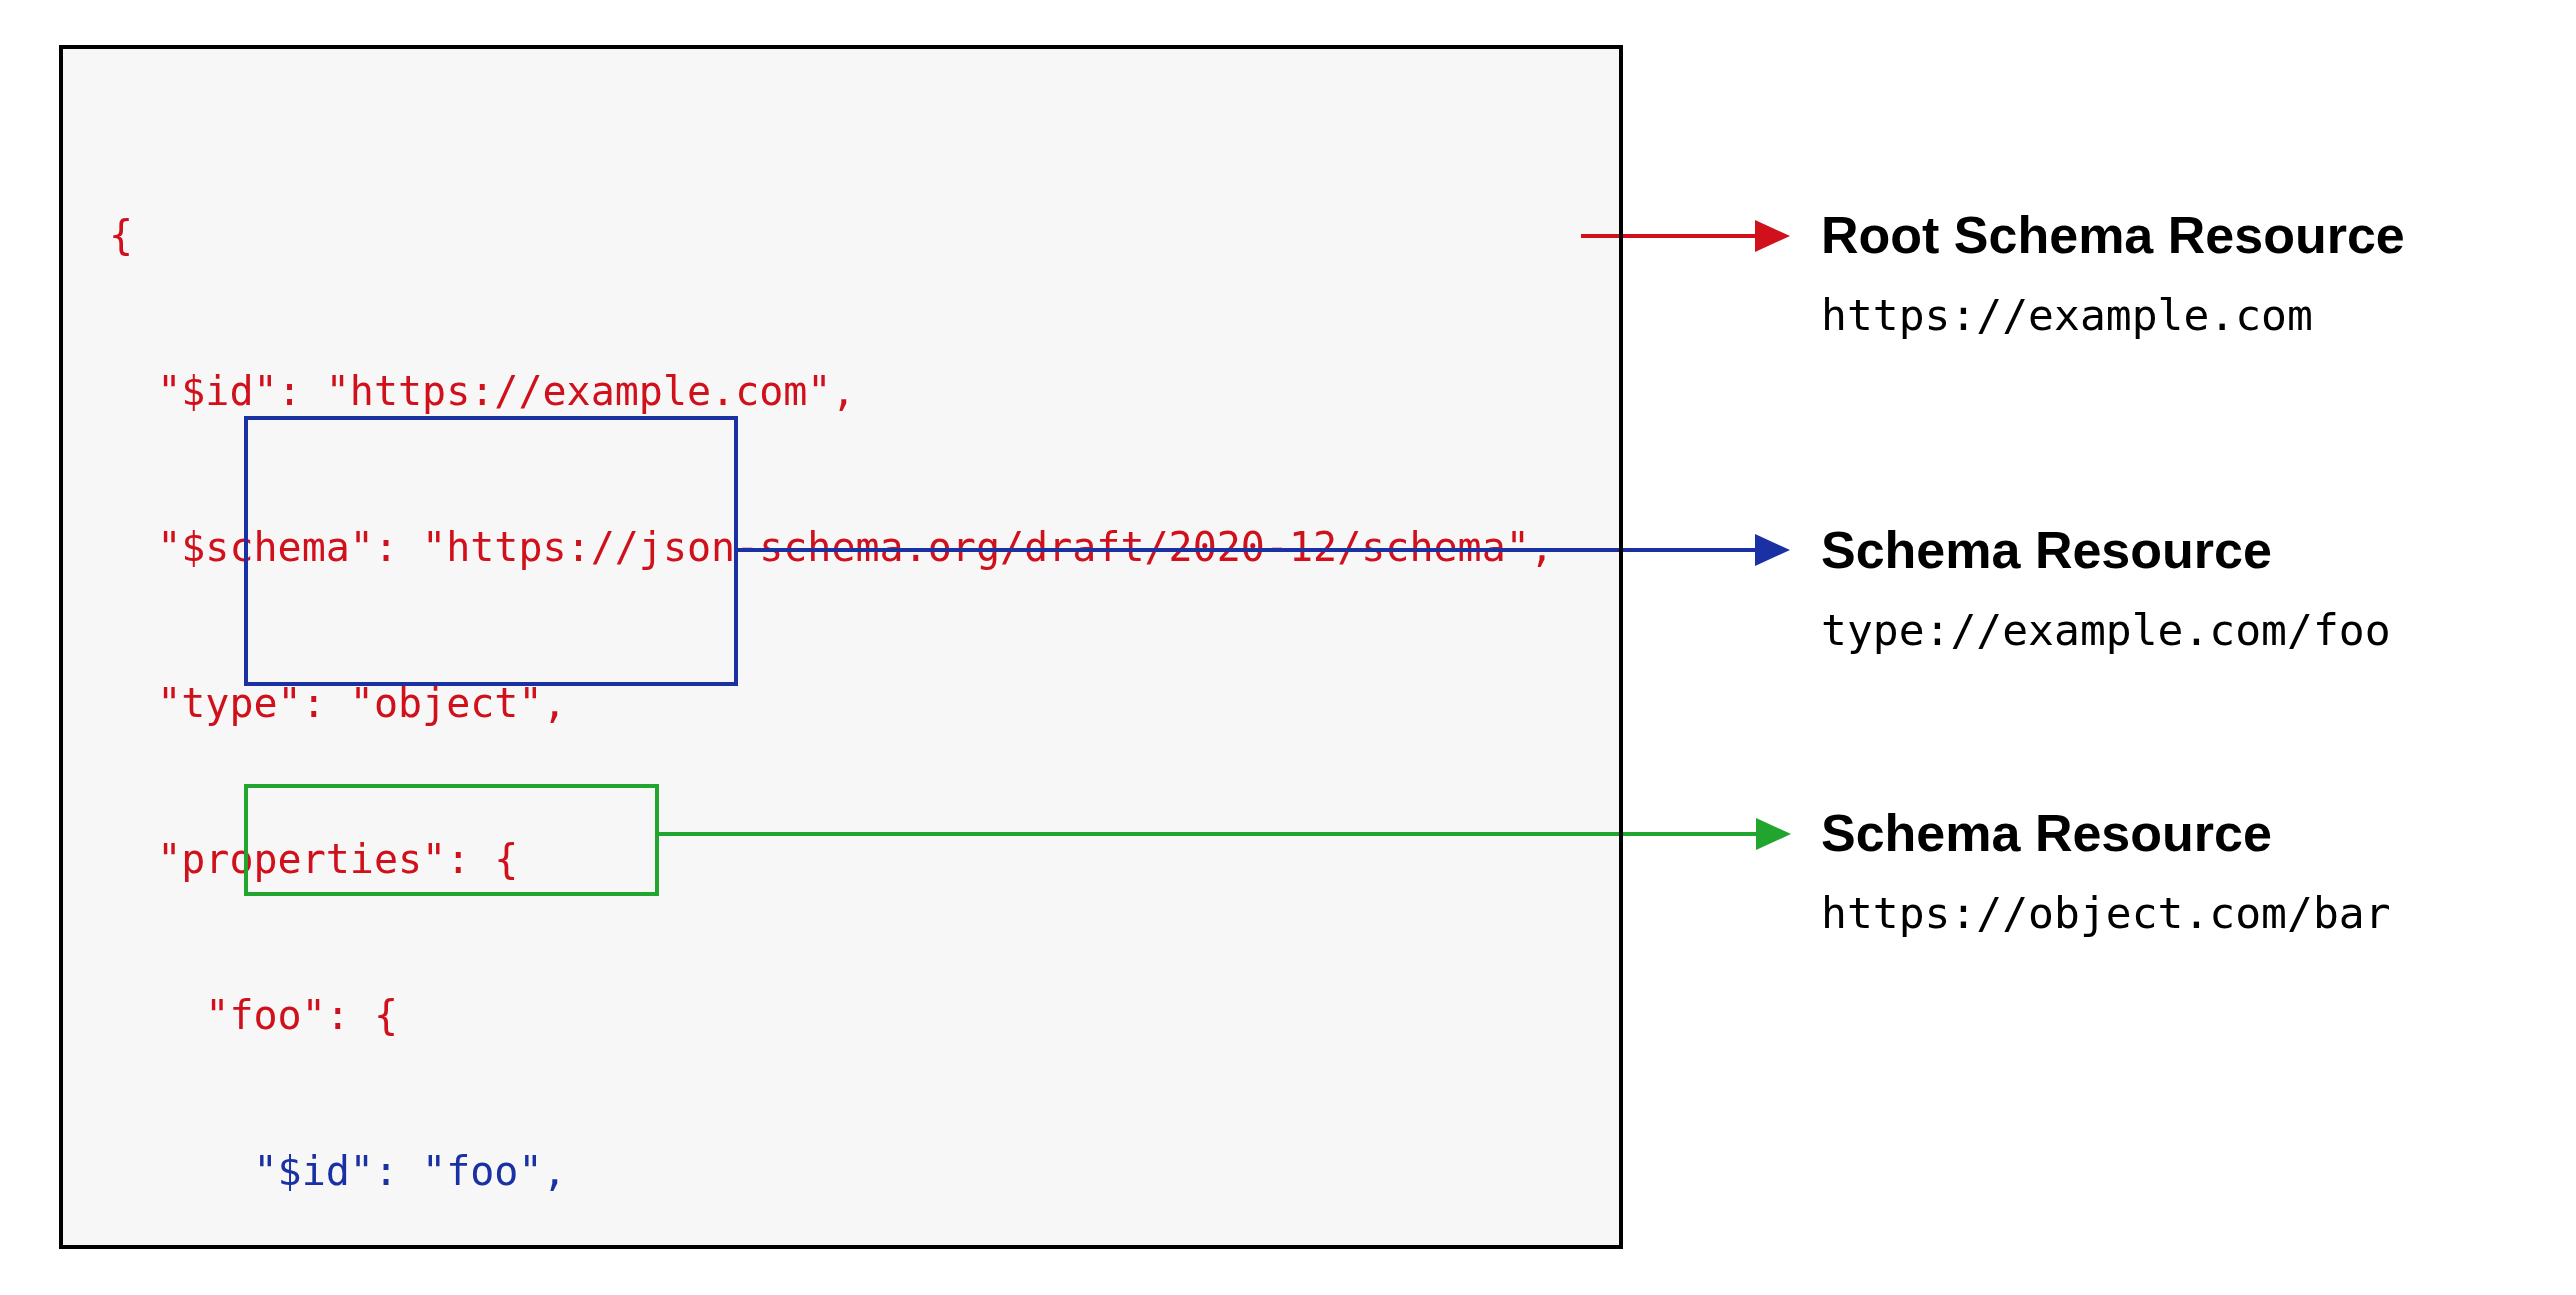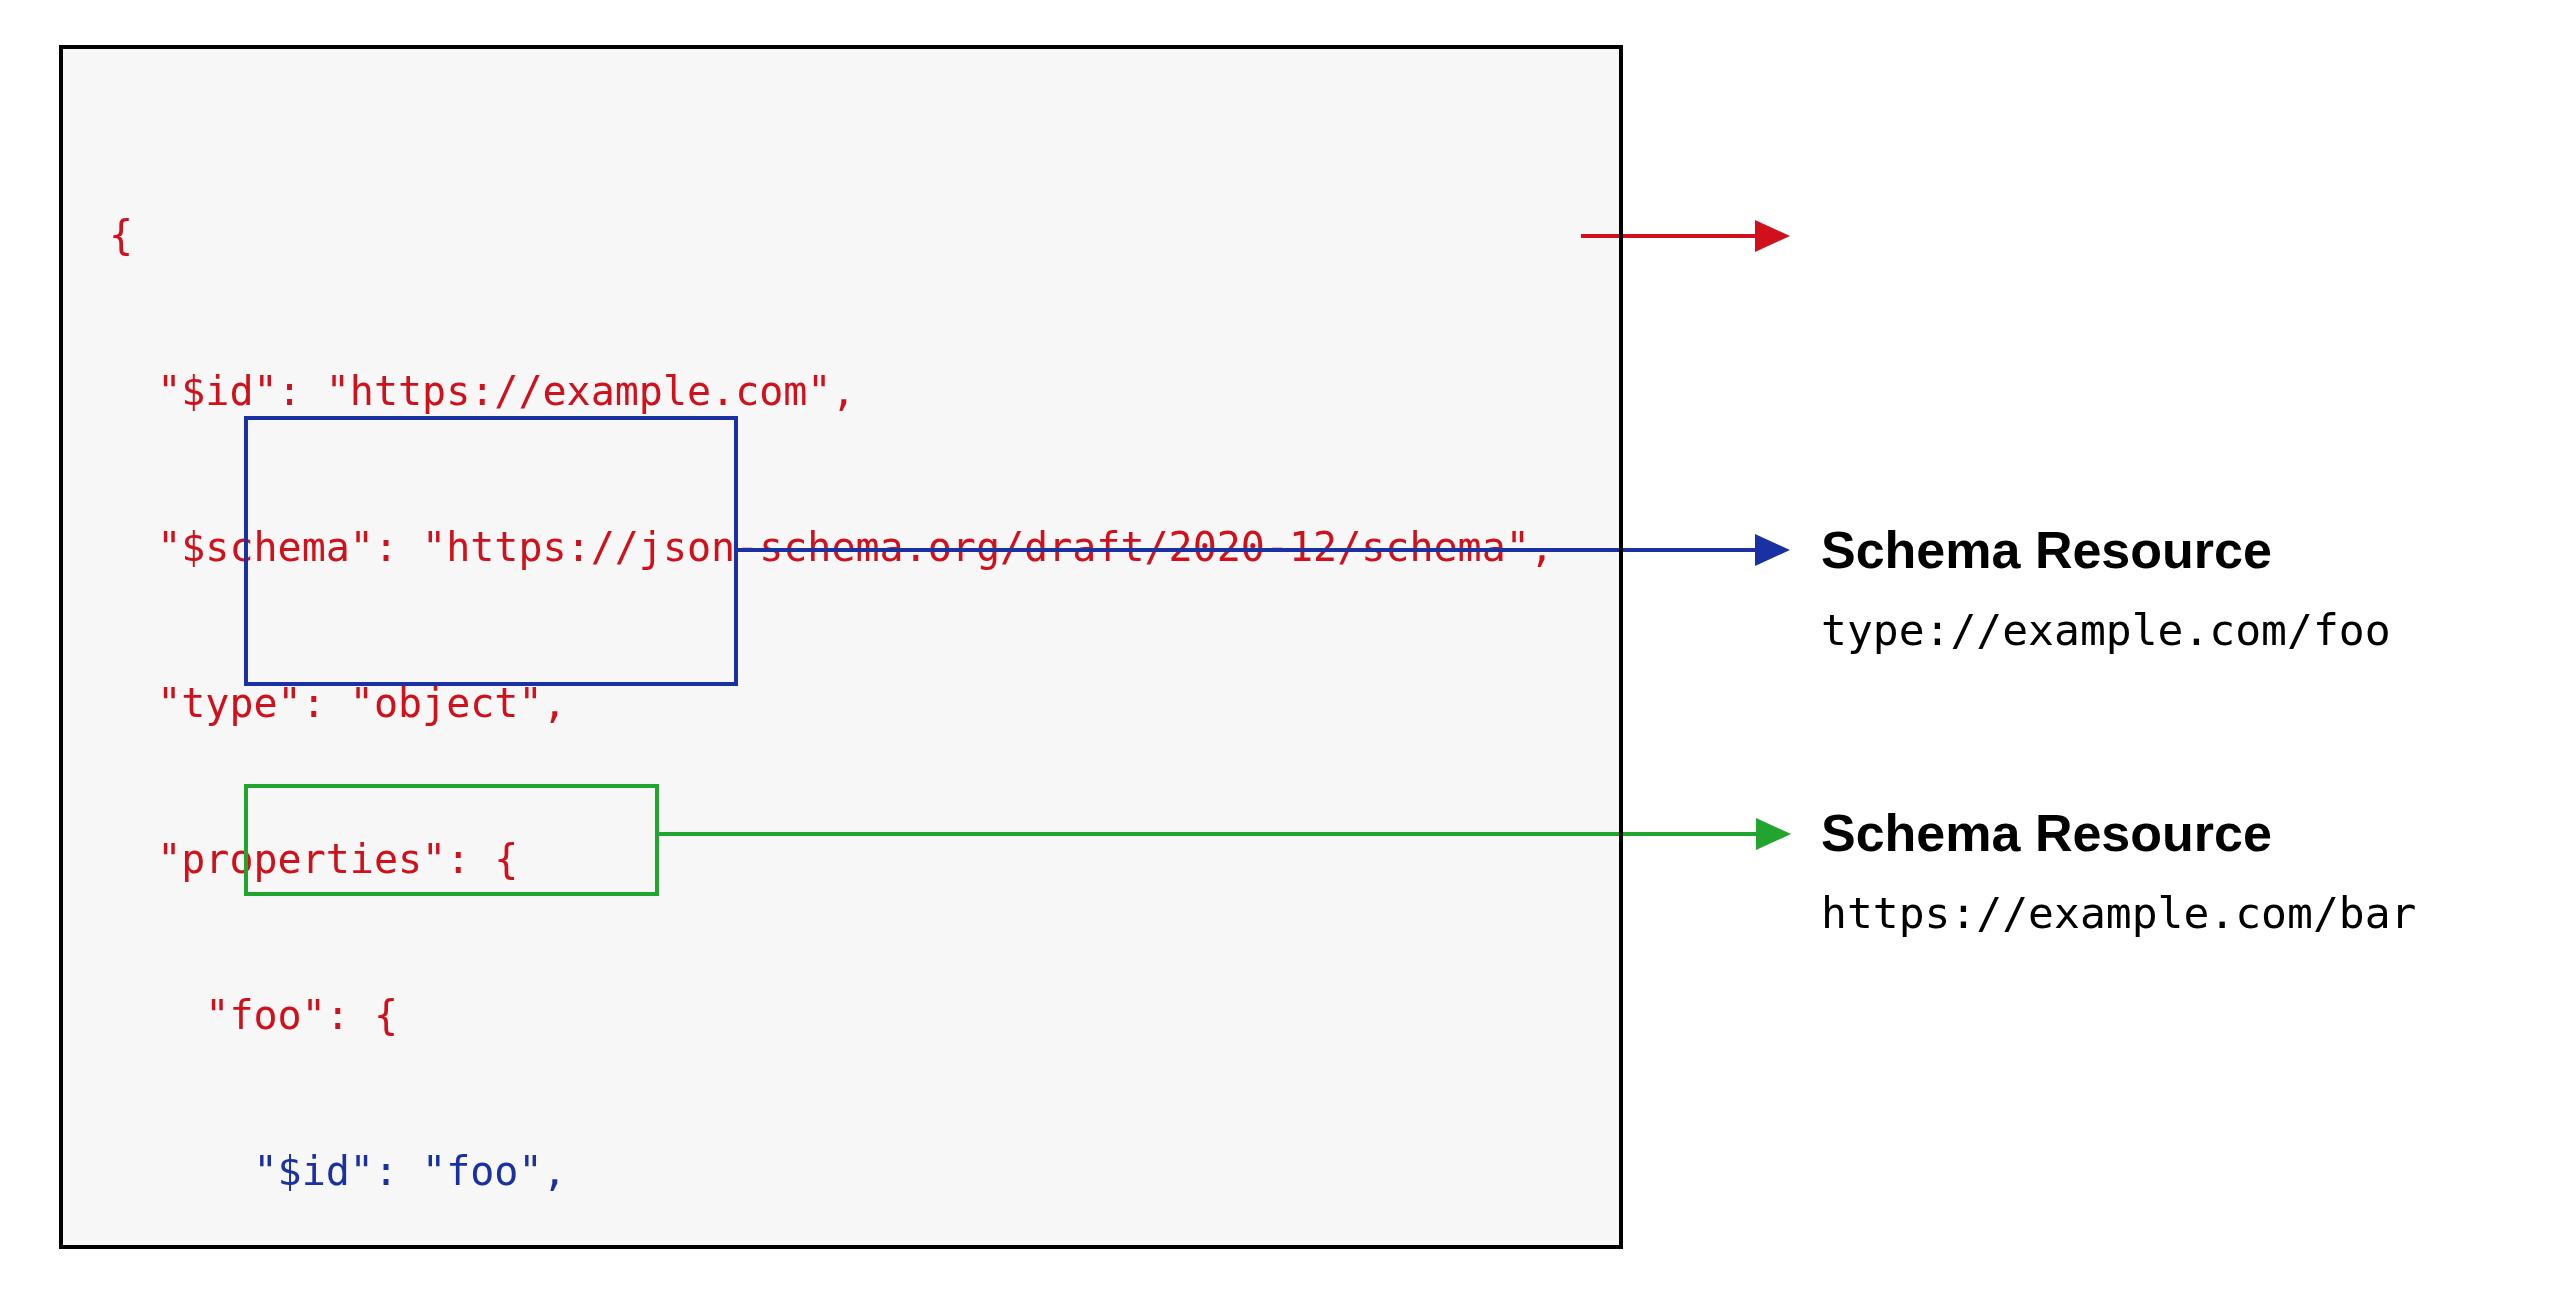--- a/index.html
+++ b/index.html
@@ -185,23 +185,27 @@
     <div class="shaft"></div>
     <div class="head"></div>
   </div>
   <div class="arrow grn">
     <div class="shaft"></div>
     <div class="head"></div>
   </div>
 
   <div class="panel-border"></div>
 
+  <div class="annotation a1">
+    <div class="ann-title">Root Schema Resource</div>
+    <div class="ann-url">https://example.com</div>
+  </div>
   <div class="annotation a2">
     <div class="ann-title">Schema Resource</div>
     <div class="ann-url">type://example.com/foo</div>
   </div>
   <div class="annotation a3">
     <div class="ann-title">Schema Resource</div>
-    <div class="ann-url">https://example.com/bar</div>
+    <div class="ann-url">https://object.com/bar</div>
   </div>
 
 </div>
 
 
 </body></html>

